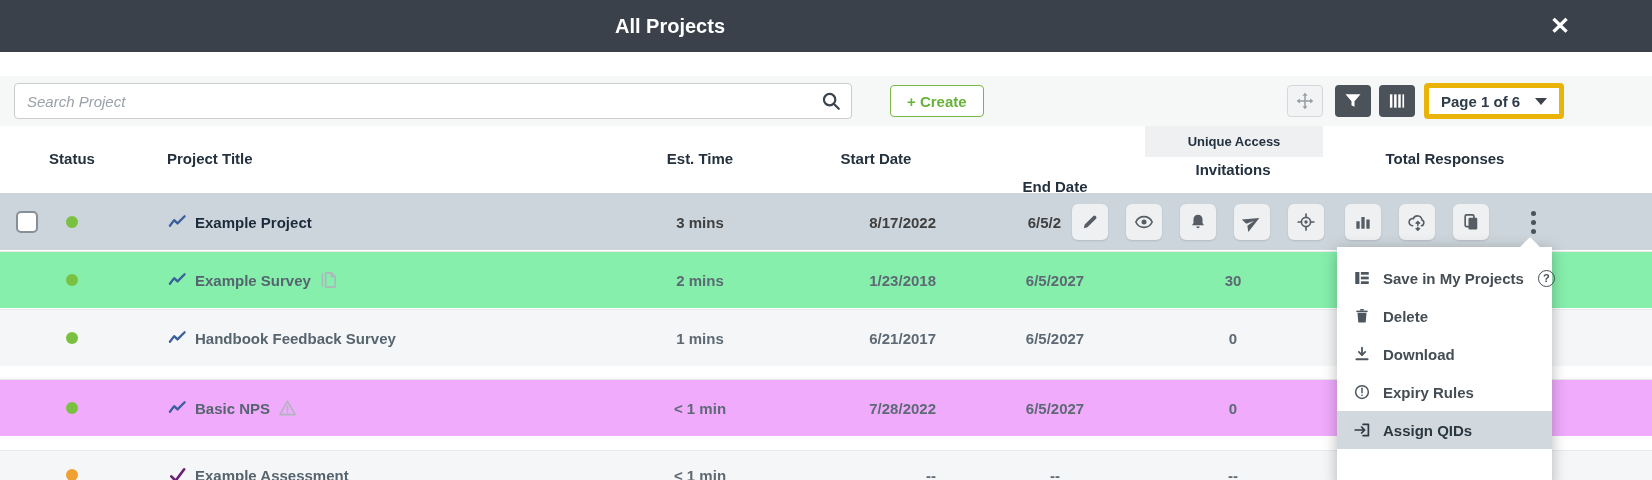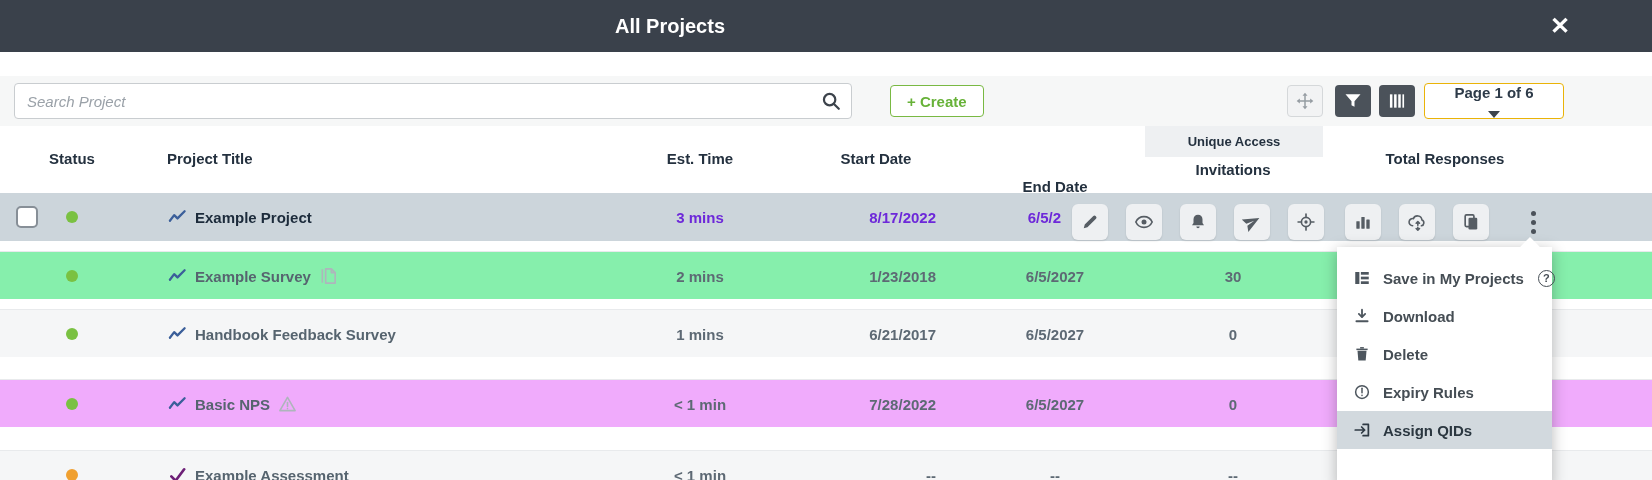--- a/index.html
+++ b/index.html
@@ -27,35 +27,35 @@
                 color:#67b238; font-size:15px; font-weight:700; display:flex; align-items:center; cursor:pointer; }
 
   .tool-btn { position:absolute; top:85px; width:36px; height:32px; border-radius:4px;
               display:flex; align-items:center; justify-content:center; cursor:pointer; }
   .tool-btn.light { left:1287px; background:#f2f3f4; border:1px solid #d5d8da; color:#959ca2; }
   .tool-btn.dark1 { left:1335px; background:#4b525a; color:#fff; }
   .tool-btn.dark2 { left:1379px; background:#4b525a; color:#fff; }
   .tool-btn svg { width:20px; height:20px; }
 
   .page-select { position:absolute; left:1424px; top:83px; width:140px; height:36px;
-                 background:#fff; border:1px solid #eab308; border-radius:4px;
-                 display:flex; align-items:center; padding:0 12px; cursor:pointer;flex-direction:column; }
+                 background:#fff; border:5px solid #eab308; border-radius:4px;
+                 display:flex; align-items:center; padding:0 12px; cursor:pointer; }
   .page-select .label { font-size:15px; font-weight:700; color:#2e3b49; flex:1; }
   .caret-down { width:0; height:0; border-left:6px solid transparent; border-right:6px solid transparent;
                 border-top:7px solid #3c434b; }
 
   
   .thead { position:absolute; top:126px; left:0; width:1652px; height:67px; background:#fff; }
   .th { position:absolute; font-size:15px; font-weight:700; color:#24313f; top:24px; white-space:nowrap; }
   .th.center { text-align:center; }
   .ua-box { position:absolute; left:1145px; top:0; width:178px; height:31px; background:#eef0f2;
             display:flex; align-items:center; justify-content:center; font-size:13px; font-weight:700; color:#24313f; }
 
   
-  .row { position:absolute; left:0; width:1652px; height:48px; }
+  .row { position:absolute; left:0; width:1652px; height:57px; }
   .row.r1 { top:193px; background:#ccd5db; }
   .row.r2 { top:251px; background:#86efac; border-top:1px solid #e8eaec; }
   .row.r3 { top:309px; background:#f5f6f7; border-top:1px solid #e8eaec; }
   .row.r4 { top:379px; background:#f0abfc; border-top:1px solid #e8eaec; }
   .row.r5 { top:450px; height:41px; background:#f5f6f7; border-top:1px solid #e8eaec; }
 
   .cell { position:absolute; top:50%; transform:translateY(-50%); font-size:15px; font-weight:700;
           color:#5d6974; white-space:nowrap; }
   .row.r5 .cell { top:24px; }
   .c-est   { left:640px;  width:120px; text-align:center; }
@@ -71,21 +71,21 @@
   .dot.green { background:#7ac142; }
   .dot.orange { background:#f0a030; }
 
   .title-wrap { position:absolute; left:168px; top:50%; transform:translateY(-50%);
                 display:flex; align-items:center; gap:8px; }
   .row.r5 .title-wrap { top:24px; }
   .proj-icon { width:19px; height:19px; color:#3b5f9a; flex:none; }
   .check-icon { width:19px; height:19px; color:#6d2077; flex:none; }
   .proj-title { font-size:15px; font-weight:700; color:#56646f; cursor:pointer; }
   .row.r1 .proj-title { color:#1c2b3b; }
-  .row.r1 .cell { color:#6d28d9; }
+  .row.r1 .cell { color:#404040; }
   .badge-icon { width:19px; height:19px; color:#aeb5bc; flex:none; }
 
   
   .action-btn { position:absolute; top:204px; width:36px; height:36px; background:#eef0f2;
                 border-radius:6px; display:flex; align-items:center; justify-content:center;
                 color:#565d64; cursor:pointer; box-shadow:0 1px 2px rgba(0,0,0,.12); }
   .action-btn svg { width:20px; height:20px; }
   .kebab { position:absolute; left:1522px; top:204px; width:22px; height:36px; display:flex;
            flex-direction:column; align-items:center; justify-content:center; gap:4px; cursor:pointer; }
   .kebab i { width:5px; height:5px; border-radius:50%; background:#4b525a; }
@@ -308,33 +308,33 @@
       <svg viewBox="0 0 24 24" fill="currentColor">
         <rect x="3" y="4" width="5.5" height="16"></rect>
           <rect x="10.5" y="4" width="10.5" height="3.6"></rect>
         <rect x="10.5" y="10.2" width="10.5" height="3.6"></rect>
           <rect x="10.5" y="16.4" width="10.5" height="3.6"></rect>
       </svg>
       <span>Save in My Projects</span>
       <span class="help-circle">?</span>
     </div>
     <div class="menu-item">
-      <svg viewBox="0 0 24 24" fill="none" stroke="currentColor" stroke-width="2.4" stroke-linecap="round" stroke-linejoin="round">
-        <path d="M12 3.5v10M12 13.5l-4.2-4.2M12 13.5l4.2-4.2"></path>
-          <path d="M4.5 19h15"></path>
-      </svg>
-      <span>Download</span>
-    </div>
-    <div class="menu-item">
       <svg viewBox="0 0 24 24" fill="currentColor">
         <path d="M6 7.5h12l-1.1 13H7.1z"></path>
           <rect x="4.5" y="4.8" width="15" height="2"></rect>
           <rect x="9.5" y="2.8" width="5" height="2"></rect>
       </svg>
       <span>Delete</span>
+    </div>
+    <div class="menu-item">
+      <svg viewBox="0 0 24 24" fill="none" stroke="currentColor" stroke-width="2.4" stroke-linecap="round" stroke-linejoin="round">
+        <path d="M12 3.5v10M12 13.5l-4.2-4.2M12 13.5l4.2-4.2"></path>
+          <path d="M4.5 19h15"></path>
+      </svg>
+      <span>Download</span>
     </div>
     <div class="menu-item">
       <svg viewBox="0 0 24 24" fill="none" stroke="currentColor" stroke-width="2" stroke-linecap="round">
         <circle cx="12" cy="12" r="8.5"></circle>
           <path d="M12 7v6"></path>
           <path d="M12 16.4v.2"></path>
       </svg>
       <span>Expiry Rules</span>
     </div>
     <div class="menu-item hl">

